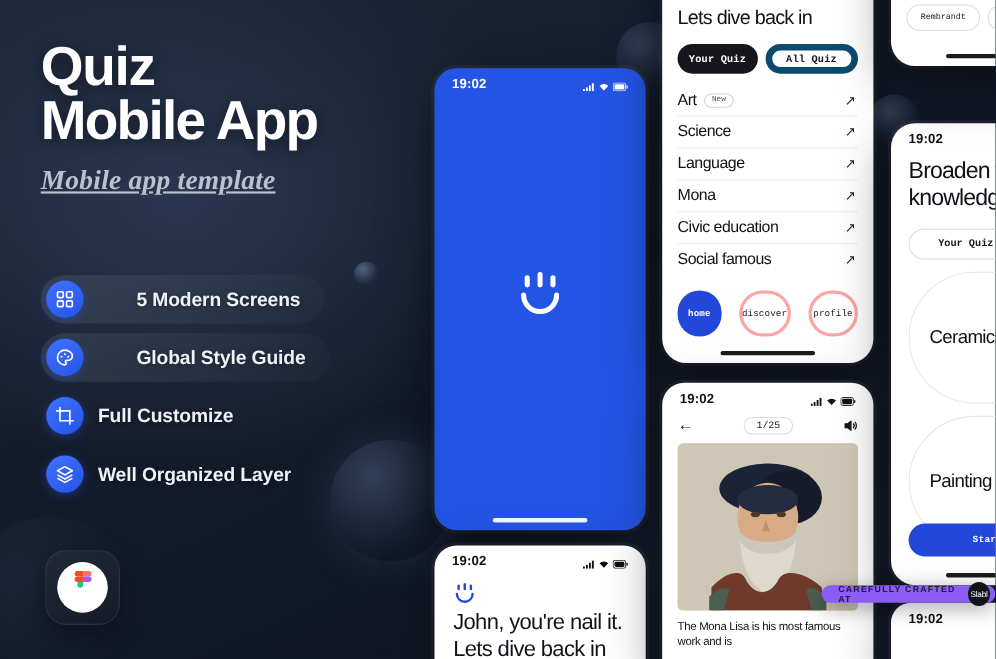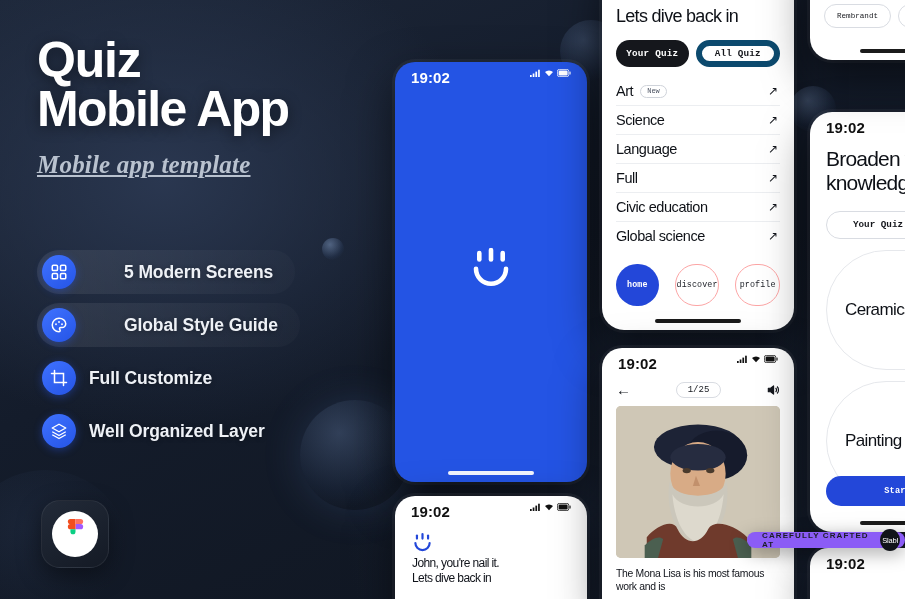--- a/index.html
+++ b/index.html
@@ -82,22 +82,22 @@
   }
 
   
   .phone {
     position:absolute; background:#fff; overflow:hidden;
     border-radius:22px;
     box-shadow:0 18px 46px rgba(0,0,0,.55), 0 0 0 3px rgba(255,255,255,.05);
     z-index:4;
   }
   .status {
-    display:flex; align-items:flex-start; justify-content:space-between;
-    padding:7px 16px 3px; font-size:15px; font-weight:700;
+    display:flex; align-items:flex-end; justify-content:space-between;
+    padding:7px 16px 3px; font-size:12px; font-weight:700;
     letter-spacing:.1px;
   }
   .status .icons { display:flex; align-items:center; gap:3px; }
   .status svg { display:block; }
   .homebar {
     position:absolute; bottom:7px; left:50%; transform:translateX(-50%);
     width:86px; height:4px; border-radius:3px; background:#1b1b1b;
   }
 
   
@@ -113,21 +113,21 @@
 
   
   #phone-greet {
     left:395px; top:496px; width:192px; height:130px;
     border-radius:20px 20px 0 0;
   }
   #phone-greet .status { color:#111; }
   #phone-greet .body { padding:10px 17px 0; }
   #phone-greet .gmark { margin-bottom:10px; }
   #phone-greet .greet-txt {
-    font-size:12px; line-height:1.22; color:#10131a;
+    font-size:20px; line-height:1.22; color:#10131a;
     letter-spacing:-.6px; font-weight:400;
   }
 
   
   #phone-cats {
     left:602px; top:-38px; width:192px; height:368px;
     border-radius:0 0 22px 22px;
   }
   #phone-cats .inner { padding:44px 14px 0; }
   #phone-cats .head {
@@ -157,21 +157,21 @@
   }
   .cat .arw { margin-left:auto; font-size:12px; color:#14171d; }
   .bottomnav { display:flex; gap:16px; margin-top:14px; }
   .nav {
     flex:1; height:42px; border-radius:22px;
     display:flex; align-items:center; justify-content:center;
     font-family:"Liberation Mono", monospace; font-size:8.4px;
     letter-spacing:.1px;
   }
   .nav.on { background:#2347d9; color:#fff; font-weight:700; }
-  .nav.off { background:#fff; color:#1a1d24; border:1px solid #fca5a5;text-align:center; }
+  .nav.off { background:#fff; color:#1a1d24; border:3px solid #fca5a5;text-align:center; }
 
   
   #phone-quiz {
     left:602px; top:348px; width:192px; height:258px;
     border-radius:20px 20px 0 0;
   }
   #phone-quiz .status { color:#111; }
   #phone-quiz .qbar {
     display:flex; align-items:center; padding:6px 14px 8px;
   }
@@ -423,29 +423,29 @@
       </div>
       <div class="cat">
         <span class="nm">Science</span>
         <span class="arw">↗</span>
       </div>
       <div class="cat">
         <span class="nm">Language</span>
         <span class="arw">↗</span>
       </div>
       <div class="cat">
-        <span class="nm">Full</span>
+        <span class="nm">Mona</span>
         <span class="arw">↗</span>
       </div>
       <div class="cat">
         <span class="nm">Civic education</span>
         <span class="arw">↗</span>
       </div>
       <div class="cat">
-        <span class="nm">Global science</span>
+        <span class="nm">Social famous</span>
         <span class="arw">↗</span>
       </div>
     </div>
 
     <div class="bottomnav">
       <div class="nav on">home</div>
       <div class="nav off">discover</div>
       <div class="nav off">profile</div>
     </div>
   </div>

